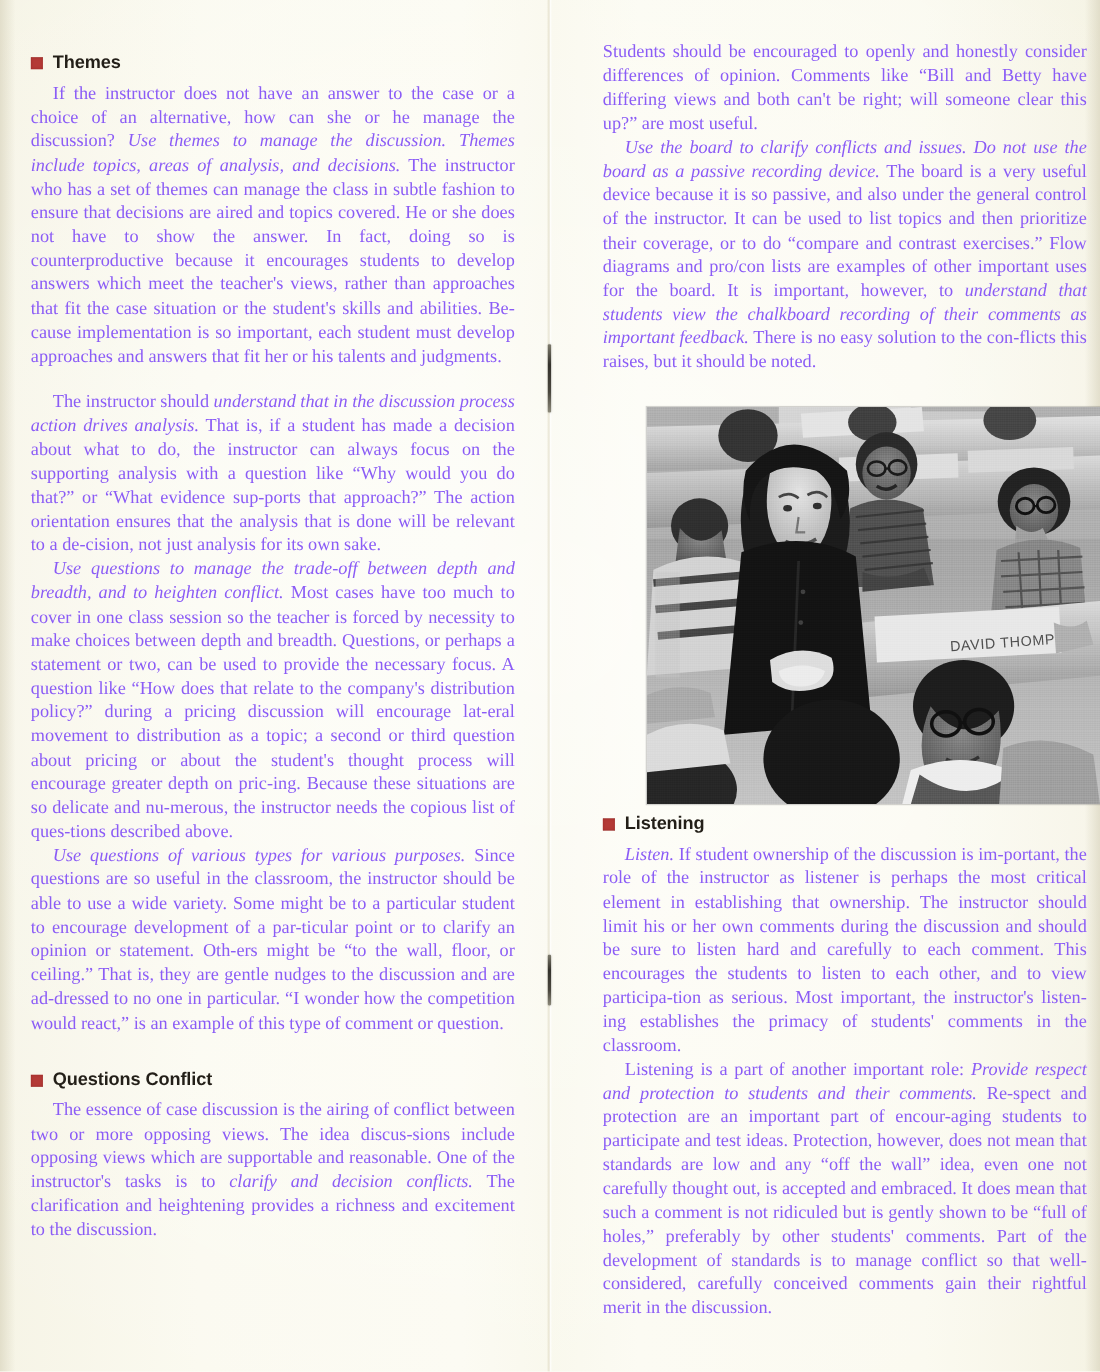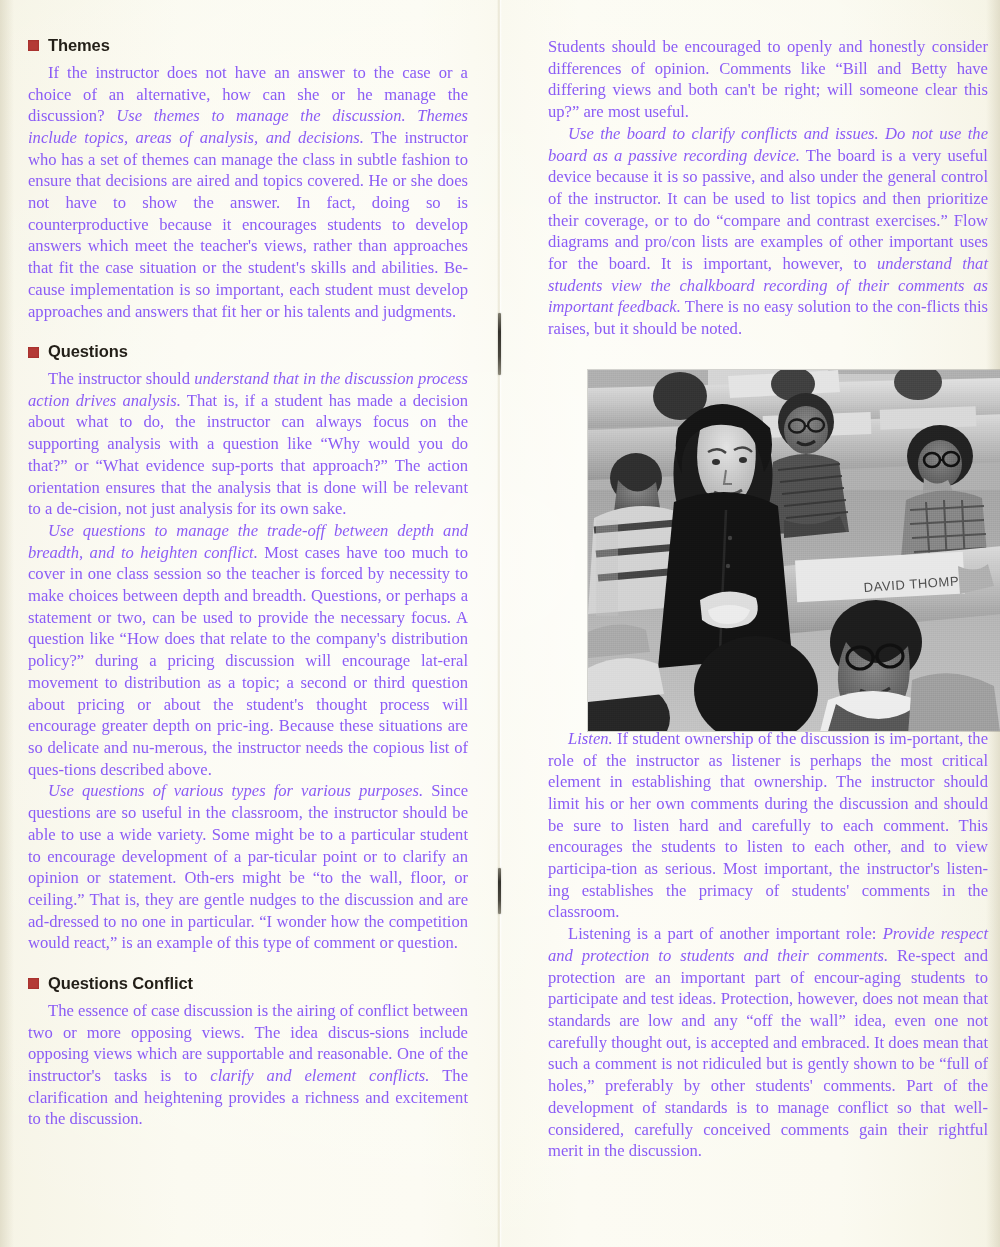--- a/index.html
+++ b/index.html
@@ -64,21 +64,21 @@
   }
   #column-left  { left: 28px; }
   #column-right { left: 548px; }
 
   h2.section-heading {
     font-family: "Liberation Sans", "DejaVu Sans", sans-serif;
     font-size: 16.5px;
     font-weight: bold;
     letter-spacing: -0.1px;
     color: #231f18;
-    margin: 0 0 6px 0;
+    margin: 12px 0 6px 0;
     padding: 0;
     line-height: 1.2;
     display: flex;
     align-items: center;
     gap: 9px;
   }
   h2.section-heading .bullet-square {
     display: inline-block;
     width: 11px;
     height: 11px;
@@ -144,39 +144,39 @@
   <div class="staple" id="staple-top"></div>
   <div class="staple" id="staple-bottom"></div>
 
   <div class="column" id="column-left">
       <h2 class="section-heading">
         <span class="bullet-square"></span>
         <span>Themes</span>
       </h2>
       <p class="body-text"><span>If the instructor does not have an answer to the case or a choice of an alternative, how can she or he manage the discussion? </span><em>Use themes to manage the discussion. Themes include topics, areas of analysis, and decisions.</em><span>  The instructor who has a set of themes can manage the class in subtle fashion to ensure that decisions are aired and topics covered.  He or she does not have to show the answer.  In fact, doing so is counterproductive because it encourages students to develop answers which meet the teacher's views, rather than approaches that fit the case situation or the student's skills and abilities.  Be-cause implementation is so important, each student must develop approaches and answers that fit her or his talents and judgments.</span></p>
       <div class="gap-before-heading"></div>
-      <h2 class="section-heading">
-        <span class="bullet-square"></span>
-        <span>Questions</span>
-      </h2>
       <p class="body-text"><span>The instructor should </span><em>understand that in the discussion process action drives analysis.</em><span>  That is, if a student has made a decision about what to do, the instructor can always focus on the supporting analysis with a question like “Why would you do that?” or “What evidence sup-ports that approach?”  The action orientation ensures that the analysis that is done will be relevant to a de-cision, not just analysis for its own sake.</span></p>
       <p class="body-text"><em>Use questions to manage the trade-off between depth and breadth, and to heighten conflict.</em><span>  Most cases have too much to cover in one class session so the teacher is forced by necessity to make choices between depth and breadth.  Questions, or perhaps a statement or two, can be used to provide the necessary focus.  A question like “How does that relate to the company's distribution policy?” during a pricing discussion will encourage lat-eral movement to distribution as a topic; a second or third question about pricing or about the student's thought process will encourage greater depth on pric-ing.  Because these situations are so delicate and nu-merous, the instructor needs the copious list of ques-tions described above.</span></p>
       <p class="body-text"><em>Use questions of various types for various purposes.</em><span>  Since questions are so useful in the classroom, the instructor should be able to use a wide variety.  Some might be to a particular student to encourage development of a par-ticular point or to clarify an opinion or statement.  Oth-ers might be “to the wall, floor, or ceiling.”  That is, they are gentle nudges to the discussion and are ad-dressed to no one in particular.  “I wonder how the competition would react,” is an example of this type of comment or question.</span></p>
       <div class="gap-before-heading"></div>
       <h2 class="section-heading">
         <span class="bullet-square"></span>
         <span>Questions Conflict</span>
       </h2>
-      <p class="body-text"><span>The essence of case discussion is the airing of conflict between two or more opposing views.  The idea discus-sions include opposing views which are supportable and reasonable.  One of the instructor's tasks is to </span><em>clarify and element conflicts.</em><span>  The clarification and heightening provides a richness and excitement to the discussion.</span></p>
+      <p class="body-text"><span>The essence of case discussion is the airing of conflict between two or more opposing views.  The idea discus-sions include opposing views which are supportable and reasonable.  One of the instructor's tasks is to </span><em>clarify and decision conflicts.</em><span>  The clarification and heightening provides a richness and excitement to the discussion.</span></p>
     </div>
 
   <div class="column" id="column-right">
       <p class="body-text no-indent"><span>Students should be encouraged to openly and honestly consider differences of opinion.  Comments like “Bill and Betty have differing views and both can't be right; will someone clear this up?” are most useful.</span></p>
       <p class="body-text"><em>Use the board to clarify conflicts and issues.  Do not use the board as a passive recording device.</em><span>  The board is a very useful device because it is so passive, and also under the general control of the instructor.  It can be used to list topics and then prioritize their coverage, or to do “compare and contrast exercises.”  Flow diagrams and pro/con lists are examples of other important uses for the board.  It is important, however, to </span><em>understand that students view the chalkboard recording of their comments as important feedback.</em><span>  There is no easy solution to the con-flicts this raises, but it should be noted.</span></p>
       <div style="height: 388px;"></div>
+      <h2 class="section-heading">
+        <span class="bullet-square"></span>
+        <span>Listening</span>
+      </h2>
       <p class="body-text"><em>Listen.</em><span>  If student ownership of the discussion is im-portant, the role of the instructor as listener is perhaps the most critical element in establishing that ownership.  The instructor should limit his or her own comments during the discussion and should be sure to listen hard and carefully to each comment.  This encourages the students to listen to each other, and to view participa-tion as serious.  Most important, the instructor's listen-ing establishes the primacy of students' comments in the classroom.</span></p>
       <p class="body-text"><span>Listening is a part of another important role: </span><em>Provide respect and protection to students and their comments.</em><span>  Re-spect and protection are an important part of encour-aging students to participate and test ideas.  Protection, however, does not mean that standards are low and any “off the wall” idea, even one not carefully thought out, is accepted and embraced.  It does mean that such a comment is not ridiculed but is gently shown to be “full of holes,” preferably by other students' comments.  Part of the development of standards is to manage conflict so that well-considered, carefully conceived comments gain their rightful merit in the discussion.</span></p>
     </div>
 
   <figure id="photo-figure">
     <div id="photo-frame">
       <svg viewBox="0 0 416 361" preserveAspectRatio="xMidYMid slice">
         <defs>
           <linearGradient id="wallG" x1="0" y1="0" x2="0" y2="1">
             <stop offset="0" stop-color="#9a988f"></stop>

